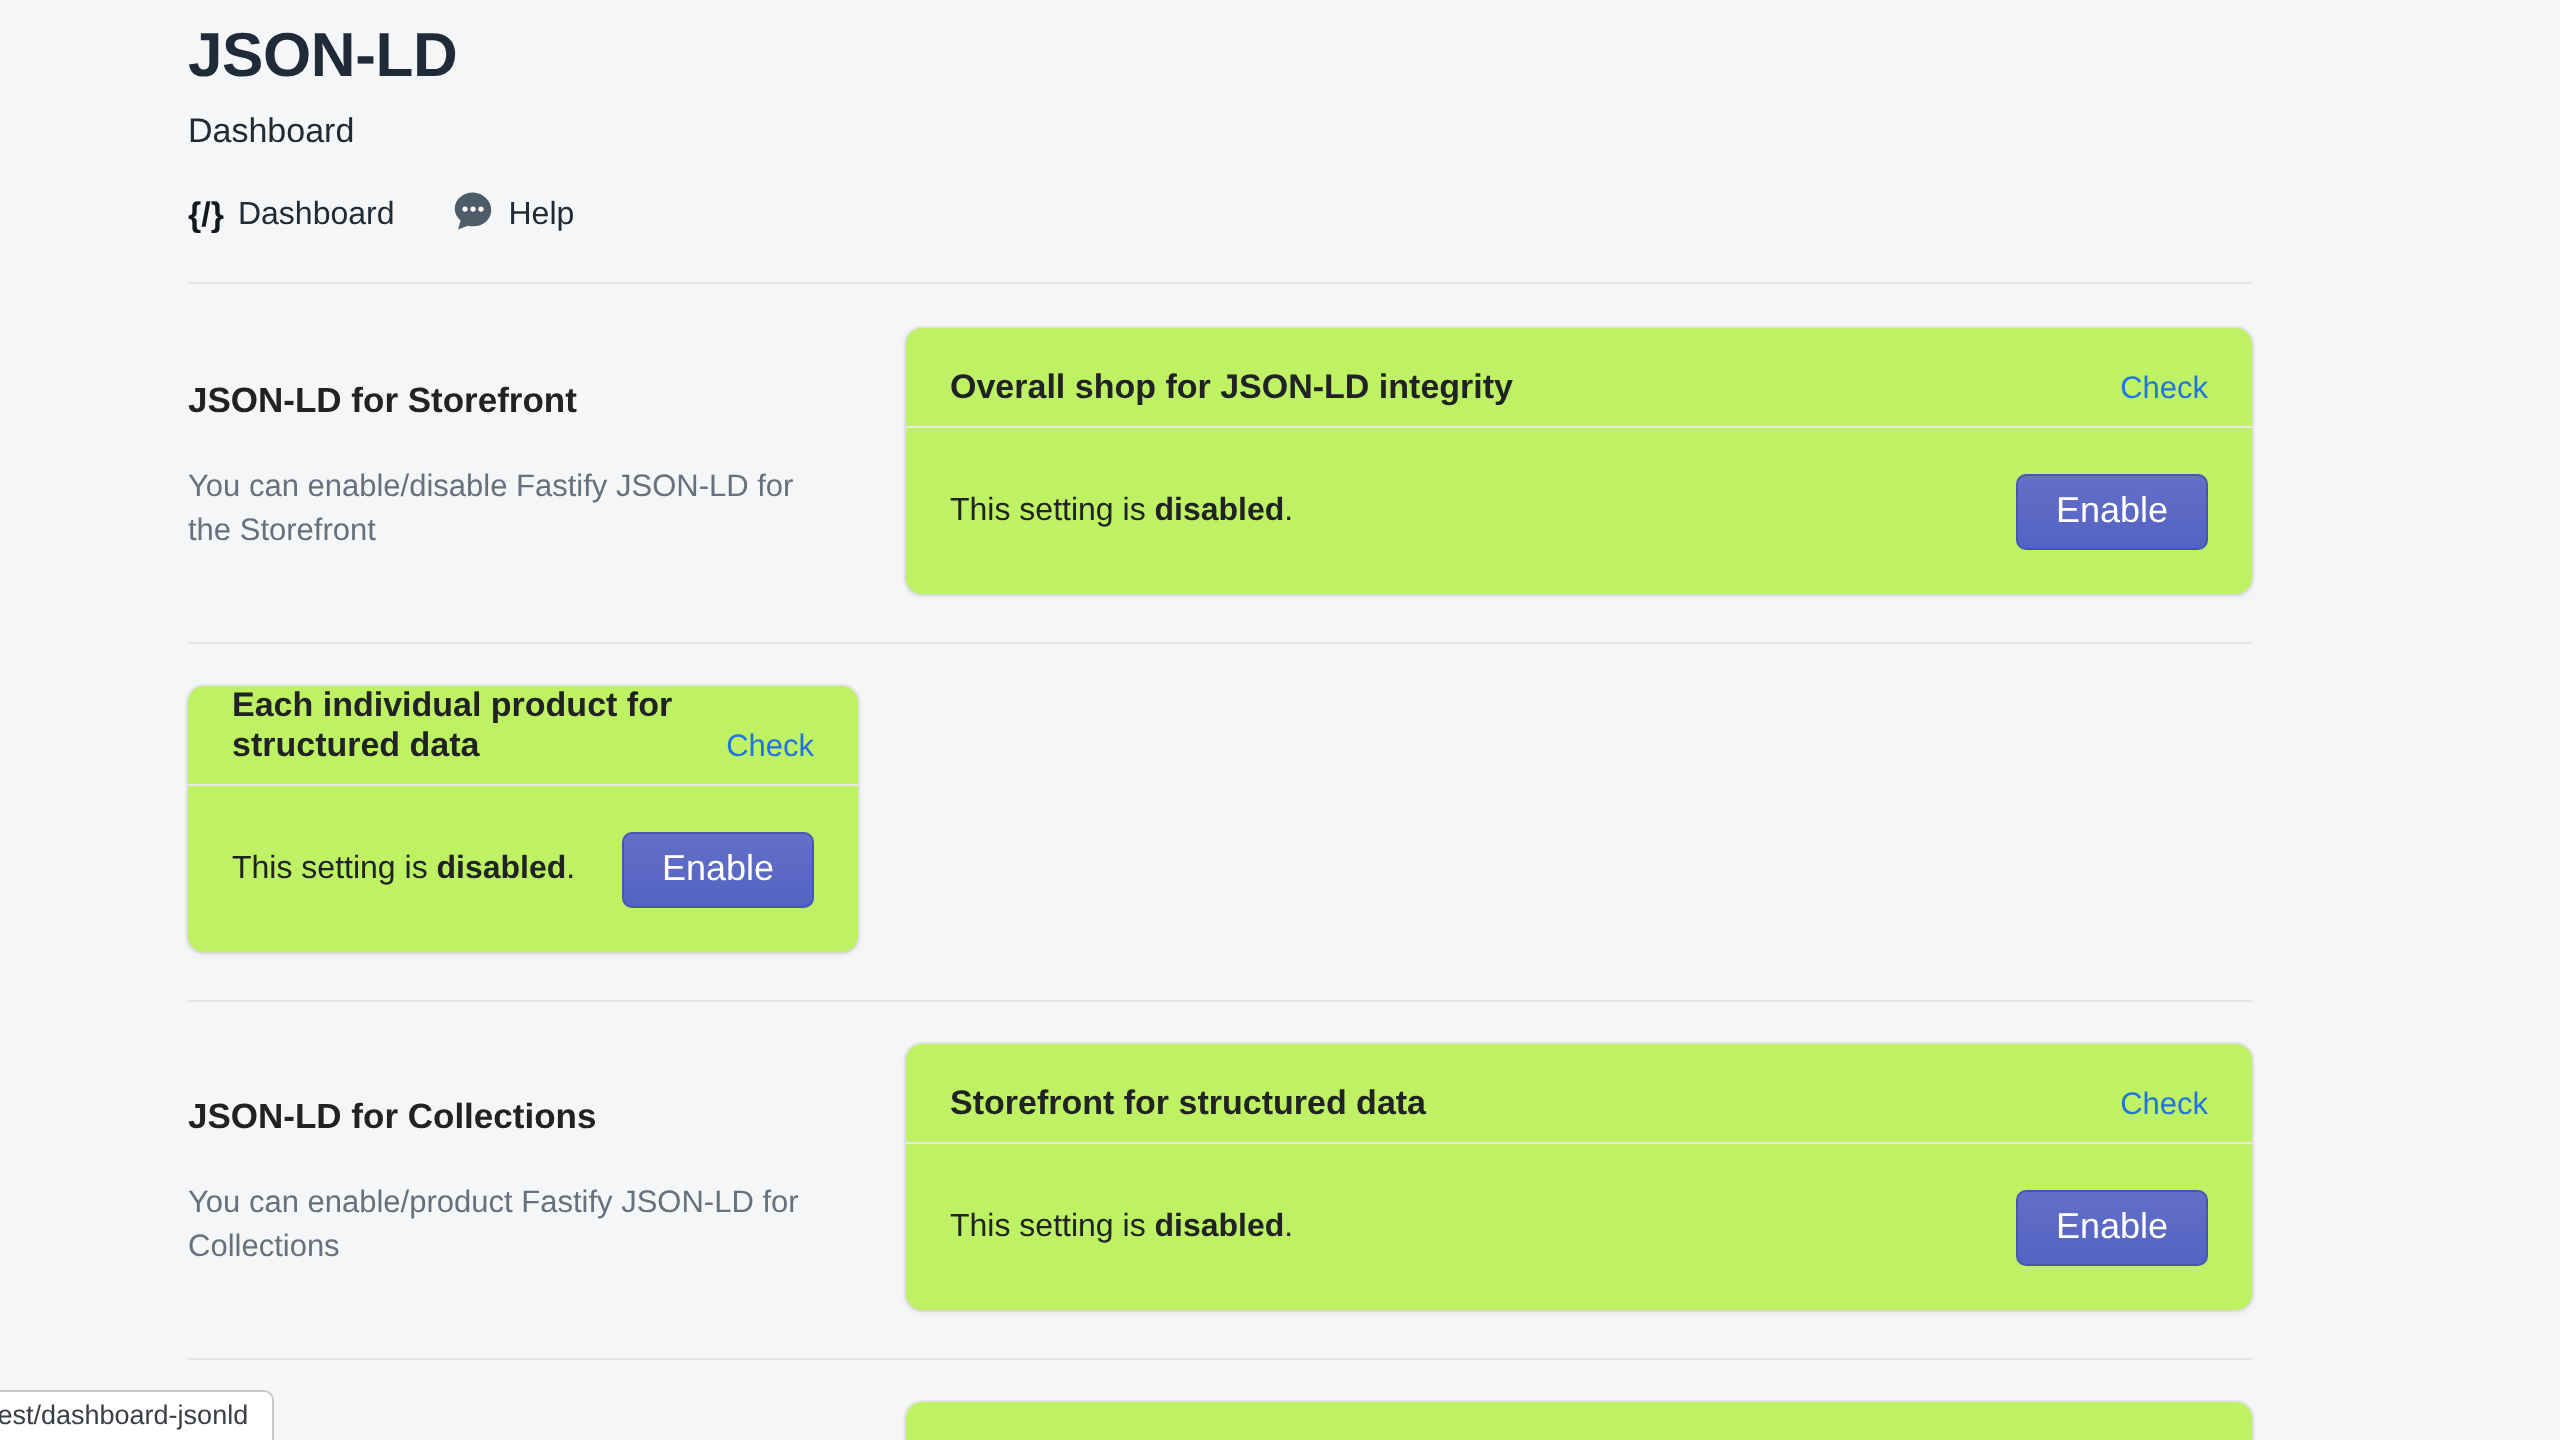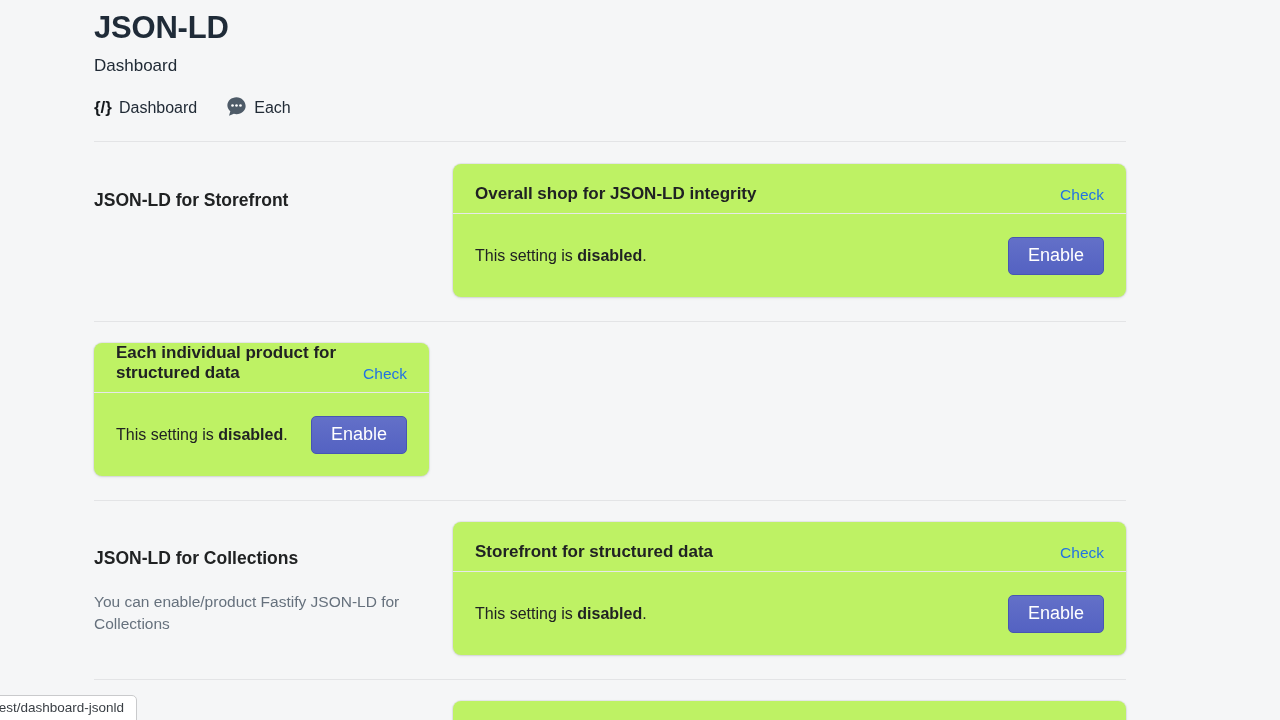--- a/index.html
+++ b/index.html
@@ -93,29 +93,30 @@
       </a>
       <a class="nav-item">
         <span class="chat-icon">
           <svg width="21" height="21" viewBox="0 0 20 20" aria-hidden="true">
             <path fill="#4e5b68" d="M10 1.2C5.2 1.2 1.3 4.6 1.3 8.9c0 2.2 1.1 4.2 2.8 5.6l-1.2 4.3 4.6-1.8c.8.2 1.6.3 2.5.3 4.8 0 8.7-3.4 8.7-7.7S14.8 1.2 10 1.2z"></path>
             <circle cx="6.2" cy="9.1" r="1.25" fill="#ffffff"></circle>
             <circle cx="10" cy="9.1" r="1.25" fill="#ffffff"></circle>
             <circle cx="13.8" cy="9.1" r="1.25" fill="#ffffff"></circle>
           </svg>
         </span>
-        <span>Each</span>
+        <span>Help</span>
       </a>
     </nav>
 
     <div class="rule first"></div>
 
     <section class="row">
       <div class="annot">
         <h2>JSON-LD for Storefront</h2>
+        <p>You can enable/disable Fastify JSON-LD for the Storefront</p>
       </div>
       <div class="card">
         <div class="card-head">
           <span class="card-title">Overall shop for JSON-LD integrity</span>
           <a class="check-link">Check</a>
         </div>
         <div class="card-body">
           <span class="status-text"><span>This setting is </span><b>disabled</b><span>.</span></span>
           <button class="btn-enable">Enable</button>
         </div>

